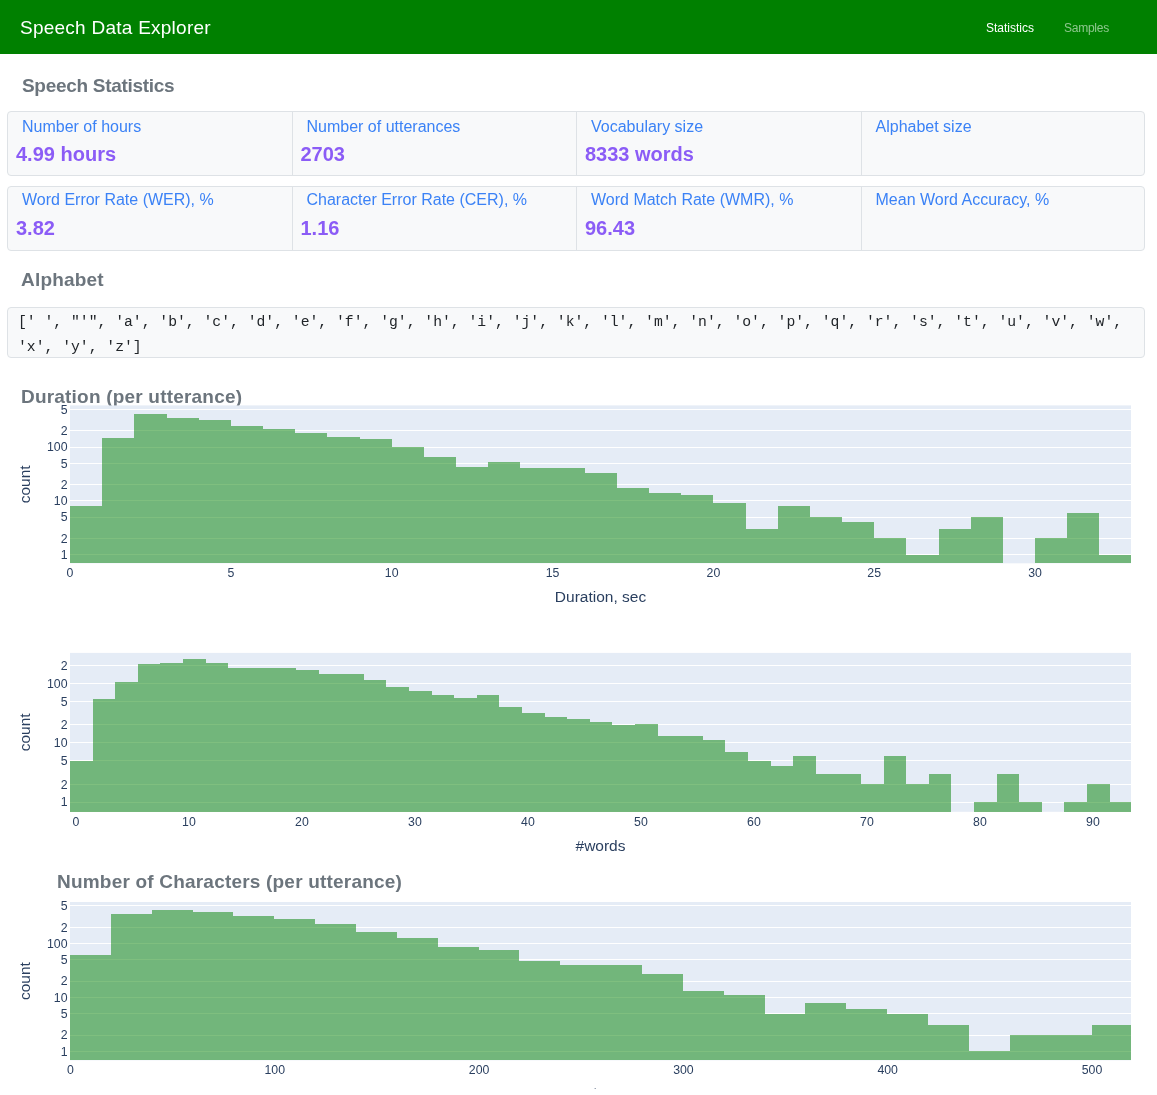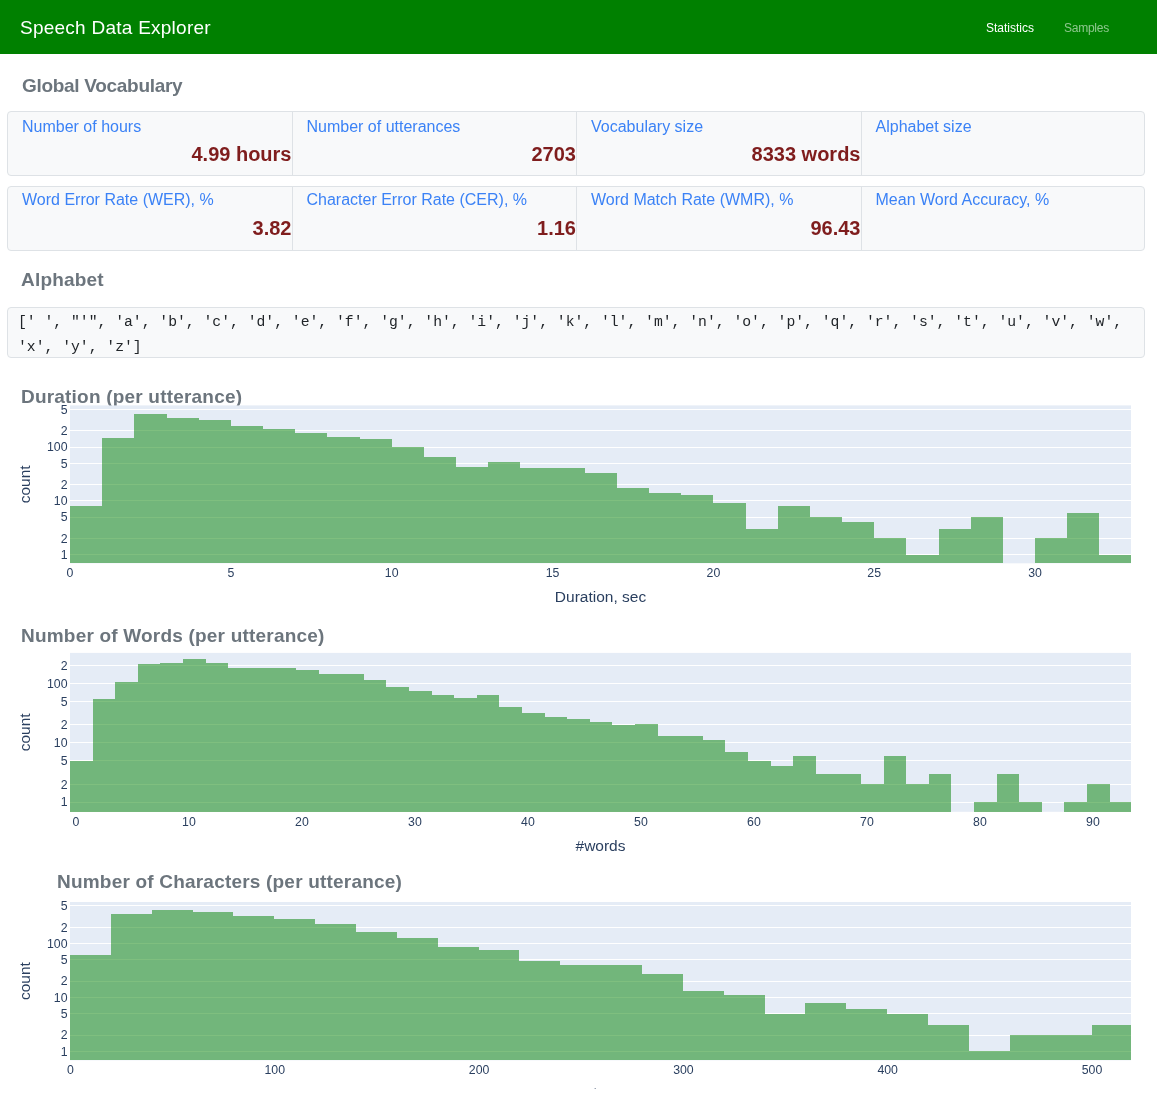--- a/index.html
+++ b/index.html
@@ -7,35 +7,35 @@
   font-family:"Liberation Sans", sans-serif;padding-left:20px; }
 .abs { position:absolute; }
 #nav { position:absolute; left:0; top:0; width:1157px; height:54px; background:#008000; }
 #brand { position:absolute; left:20px; top:18px; color:#fff; font-size:19px; letter-spacing:0.25px; line-height:20px; }
 .nlink { position:absolute; top:19.5px; color:#fff; font-size:12px; line-height:16px; }
 #nl2 { color:rgba(255,255,255,0.55); }
 h2.sec { position:absolute; color:#6c757d; font-size:19px; font-weight:bold; line-height:21px; letter-spacing:0.2px; }
 .statrow { position:absolute; background:#f8f9fa; border:1px solid #dee2e6; border-radius:4px; }
 .vdiv { position:absolute; width:1px; background:#dee2e6; }
 .slabel { position:absolute; color:#3b82f6; font-size:16px; line-height:19px; }
-.sval { position:absolute; color:#7f1d1d; font-size:20px; font-weight:bold; line-height:20px; text-align:right; }
+.sval { position:absolute; color:#8b5cf6; font-size:20px; font-weight:bold; line-height:20px; text-align:left;margin-left:9px; }
 #alphabox { position:absolute; left:7px; top:307px; width:1138px; height:51px; background:#f8f9fa;
   border:1px solid #dee2e6; border-radius:4px; }
 #alphatext { position:absolute; left:18px; top:309.5px; width:1125px; color:#212529;
   font-family:"Liberation Mono", monospace; font-size:14.72px; line-height:25.4px; }
 svg text.tk { font-family:"Liberation Sans", sans-serif; font-size:12.3px; fill:#2a3f5f; }
 svg text.ax { font-family:"Liberation Sans", sans-serif; font-size:15.5px; fill:#2a3f5f; }
 </style></head>
 <body>
 <div id="page">
 <div id="nav"></div>
 <div id="brand">Speech Data Explorer</div>
 <div class="nlink" id="nl1" style="left:986px;">Statistics</div>
 <div class="nlink" id="nl2" style="left:1064px;letter-spacing:-0.25px;">Samples</div>
-<h2 class="sec" style="left:22px;top:74.5px;letter-spacing:-0.3px;">Global Vocabulary</h2>
+<h2 class="sec" style="left:22px;top:74.5px;letter-spacing:-0.3px;">Speech Statistics</h2>
 <div class="statrow" style="left:7px;top:111px;width:1138px;height:65px;"></div>
 <div class="vdiv" style="left:291.5px;top:112px;height:63px;"></div>
 <div class="vdiv" style="left:576.0px;top:112px;height:63px;"></div>
 <div class="vdiv" style="left:860.5px;top:112px;height:63px;"></div>
 <div class="slabel" style="left:22.0px;top:117.3px;">Number of hours</div>
 <div class="sval" style="left:7.0px;top:143.7px;width:284.5px;">4.99 hours</div>
 <div class="slabel" style="left:306.5px;top:117.3px;">Number of utterances</div>
 <div class="sval" style="left:291.5px;top:143.7px;width:284.5px;">2703</div>
 <div class="slabel" style="left:591.0px;top:117.3px;">Vocabulary size</div>
 <div class="sval" style="left:576.0px;top:143.7px;width:284.5px;">8333 words</div>
@@ -48,21 +48,20 @@
 <div class="sval" style="left:7.0px;top:217.8px;width:284.5px;">3.82</div>
 <div class="slabel" style="left:306.5px;top:189.7px;text-align:right;">Character Error Rate (CER), %</div>
 <div class="sval" style="left:291.5px;top:217.8px;width:284.5px;">1.16</div>
 <div class="slabel" style="left:591.0px;top:189.7px;">Word Match Rate (WMR), %</div>
 <div class="sval" style="left:576.0px;top:217.8px;width:284.5px;">96.43</div>
 <div class="slabel" style="left:875.5px;top:189.7px;">Mean Word Accuracy, %</div>
 <h2 class="sec" style="left:21px;top:268.5px;">Alphabet</h2>
 <div id="alphabox"></div>
 <div id="alphatext">[' ', "'", 'a', 'b', 'c', 'd', 'e', 'f', 'g', 'h', 'i', 'j', 'k', 'l', 'm', 'n', 'o', 'p', 'q', 'r', 's', 't', 'u', 'v', 'w', 'x', 'y', 'z']</div>
 <h2 class="sec" style="left:21px;top:374px;margin-top:12px;">Duration (per utterance)</h2>
-<h2 class="sec" style="left:21px;top:625.2px;">Number of Words (per utterance)</h2>
 <h2 class="sec" style="left:21px;top:870.8px;margin-left:36px;">Number of Characters (per utterance)</h2>
 <svg class="abs" style="left:0;top:0;" width="1157" height="1095" viewBox="0 0 1157 1095">
 <rect x="70.0" y="405.4" width="1061.0" height="157.9" fill="#e5ecf6"></rect>
 <path d="M70.0 409.4H1131.0 M70.0 430.8H1131.0 M70.0 447.0H1131.0 M70.0 463.2H1131.0 M70.0 484.6H1131.0 M70.0 500.8H1131.0 M70.0 517.0H1131.0 M70.0 538.4H1131.0 M70.0 554.6H1131.0" stroke="#ffffff" stroke-width="1" fill="none" shape-rendering="crispEdges"></path>
 <path d="M70.00 506.01H102.17V563.3H70.00Z M102.17 438.32H134.34V563.3H102.17Z M134.34 413.75H166.51V563.3H134.34Z M166.51 418.00H198.68V563.3H166.51Z M198.68 420.41H230.85V563.3H198.68Z M230.85 425.59H263.02V563.3H230.85Z M263.02 428.58H295.19V563.3H263.02Z M295.19 432.75H327.36V563.3H295.19Z M327.36 437.22H359.53V563.3H327.36Z M359.53 439.47H391.70V563.3H359.53Z M391.70 447.00H423.87V563.3H391.70Z M423.87 456.71H456.04V563.3H423.87Z M456.04 467.27H488.21V563.3H456.04Z M488.21 461.83H520.38V563.3H488.21Z M520.38 468.41H552.55V563.3H520.38Z M552.55 467.83H584.72V563.3H552.55Z M584.72 472.90H616.89V563.3H584.72Z M616.89 488.40H649.06V563.3H616.89Z M649.06 492.94H681.23V563.3H649.06Z M681.23 494.67H713.40V563.3H681.23Z M713.40 503.26H745.57V563.3H713.40Z M745.57 528.93H777.74V563.3H745.57Z M777.74 506.01H809.91V563.3H777.74Z M809.91 517.00H842.08V563.3H809.91Z M842.08 522.21H874.25V563.3H842.08Z M874.25 538.40H906.42V563.3H874.25Z M906.42 554.60H938.59V563.3H906.42Z M938.59 528.93H970.76V563.3H938.59Z M970.76 517.00H1002.93V563.3H970.76Z M1035.10 538.40H1067.27V563.3H1035.10Z M1067.27 512.74H1099.44V563.3H1067.27Z M1099.44 554.60H1131.00V563.3H1099.44Z" fill="rgb(0,128,0)" fill-opacity="0.5" shape-rendering="crispEdges"></path>
 <text x="67.5" y="413.7" text-anchor="end" class="tk">5</text>
 <text x="67.5" y="435.1" text-anchor="end" class="tk">2</text>
 <text x="67.5" y="451.3" text-anchor="end" class="tk">100</text>
 <text x="67.5" y="467.5" text-anchor="end" class="tk">5</text>
 <text x="67.5" y="488.9" text-anchor="end" class="tk">2</text>

